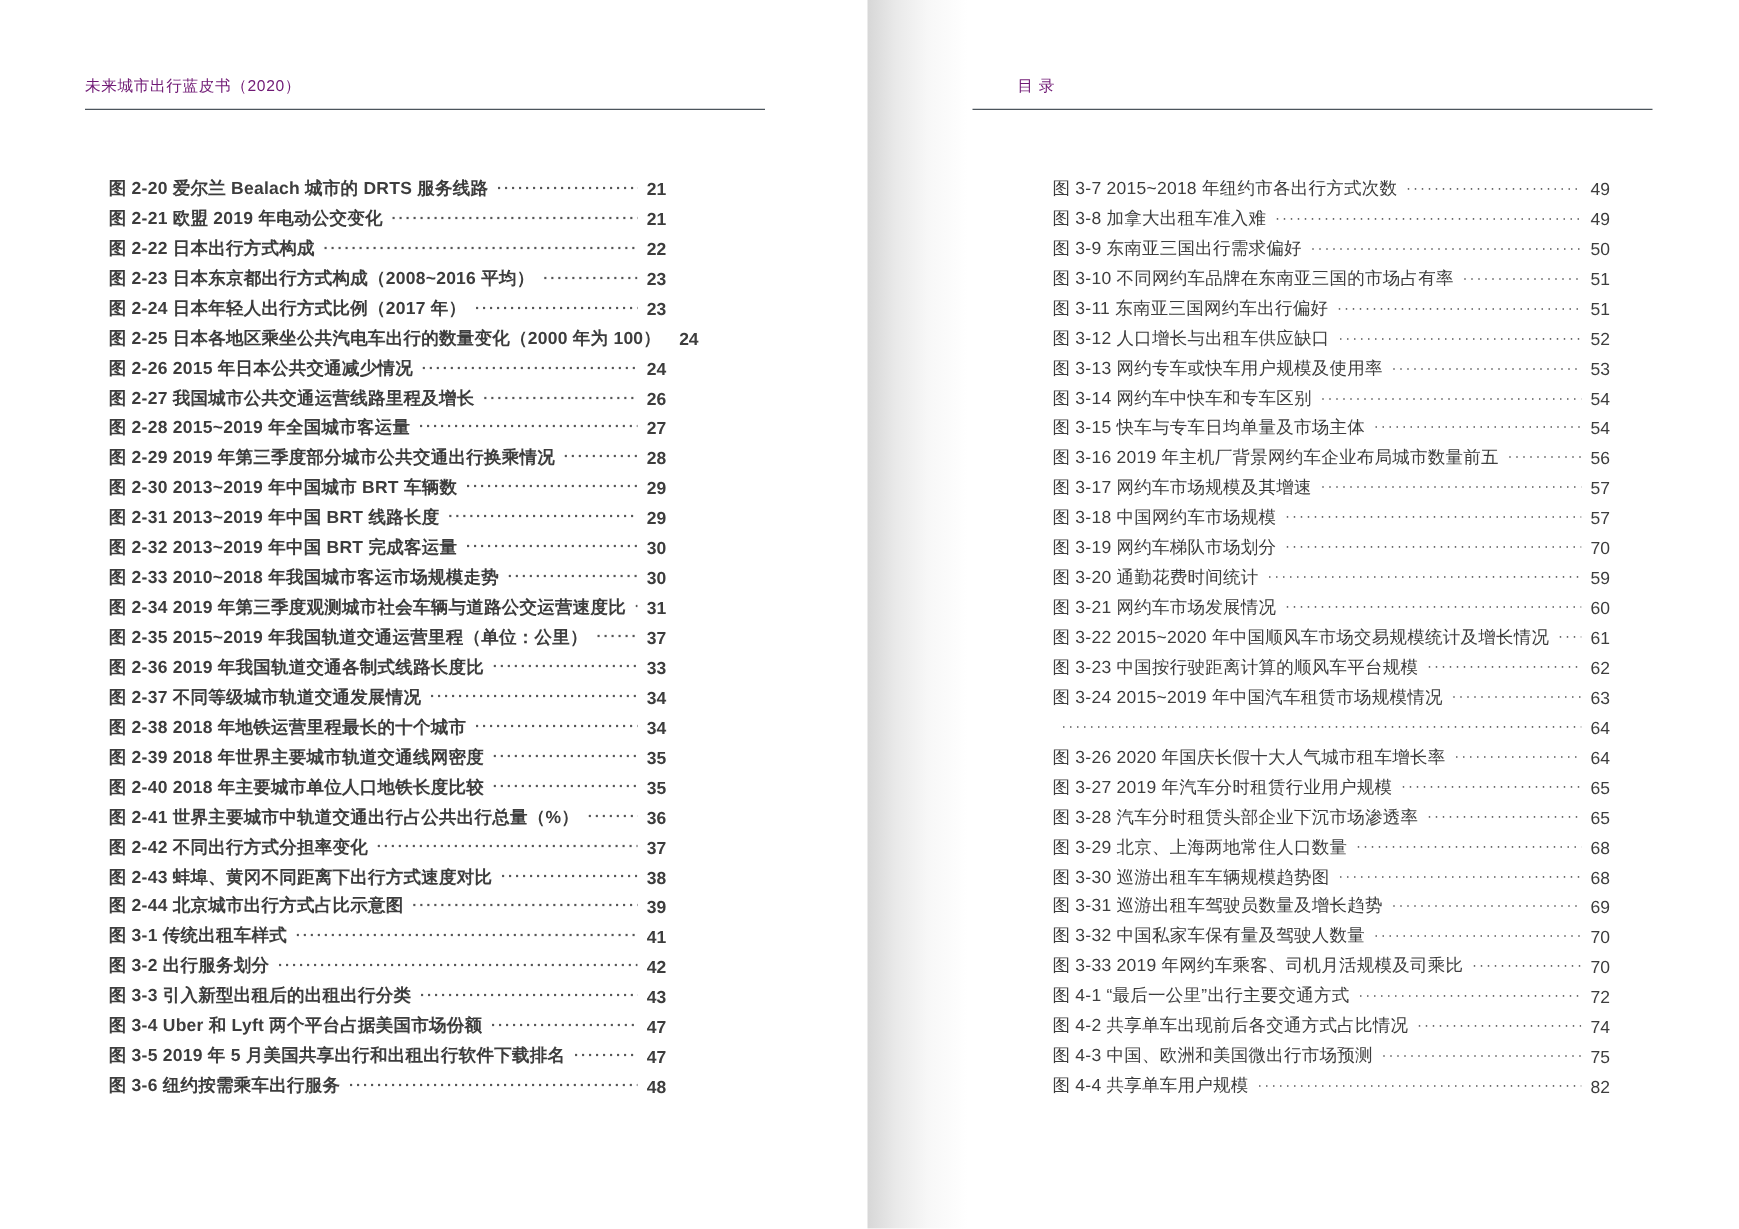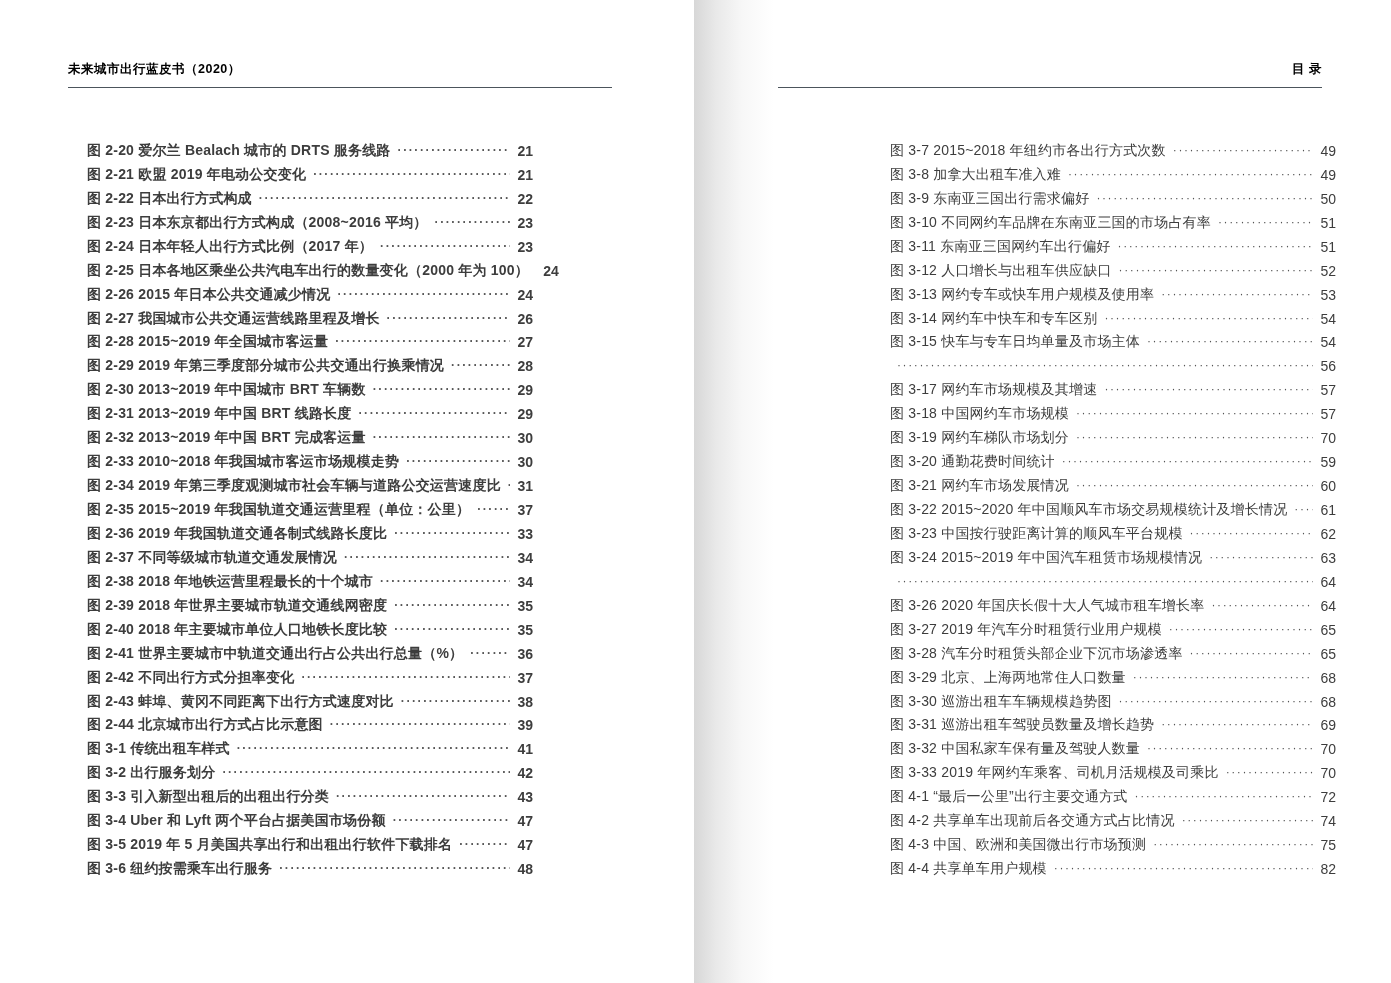--- a/index.html
+++ b/index.html
@@ -22,43 +22,43 @@
     top: 0;
     width: 80px;
     height: 983px;
     background: linear-gradient(to right, #d7d7d7 0%, #e9e9e9 28%, #f7f7f7 60%, #ffffff 100%);
   }
   .running-header {
     position: absolute;
     top: 61px;
     height: 18px;
     font-size: 12.5px;
-    font-weight: 700;
-    color: #000000;
+    font-weight: 400;
+    color: #701a75;
     letter-spacing: 0.5px;
     white-space: nowrap;
   }
   .running-header.left  { left: 68px;  width: 544px; text-align: left; }
-  .running-header.right { left: 778px; width: 544px; text-align: right; }
+  .running-header.right { left: 814px; width: 544px; text-align: left; }
   .header-rule {
     position: absolute;
     top: 87px;
     height: 0;
     border-top: 1.4px solid #4c555c;
   }
   .header-rule.left  { left: 68px;  width: 544px; }
   .header-rule.right { left: 778px; width: 544px; }
 
   .toc-list {
     position: absolute;
     top: 139px;
     width: 446px;
   }
   .toc-list.left  { left: 87px; font-weight: bold; }
-  .toc-list.right { left: 890px; }
+  .toc-list.right { left: 842px; }
 
   .toc-row {
     display: flex;
     align-items: center;
     height: 23.95px;
     font-size: 14px;
     color: #3d3d3d;
     white-space: nowrap;
   }
   .toc-row .label {
@@ -292,20 +292,21 @@
         <span class="label">图 3-14 网约车中快车和专车区别</span>
         <span class="dots">············································································································································</span>
         <span class="pagenum">54</span>
       </div>
       <div class="toc-row">
         <span class="label">图 3-15 快车与专车日均单量及市场主体</span>
         <span class="dots">············································································································································</span>
         <span class="pagenum">54</span>
       </div>
       <div class="toc-row">
+        <span class="label">图 3-16 2019 年主机厂背景网约车企业布局城市数量前五</span>
         <span class="dots">············································································································································</span>
         <span class="pagenum">56</span>
       </div>
       <div class="toc-row">
         <span class="label">图 3-17 网约车市场规模及其增速</span>
         <span class="dots">············································································································································</span>
         <span class="pagenum">57</span>
       </div>
       <div class="toc-row">
         <span class="label">图 3-18 中国网约车市场规模</span>

